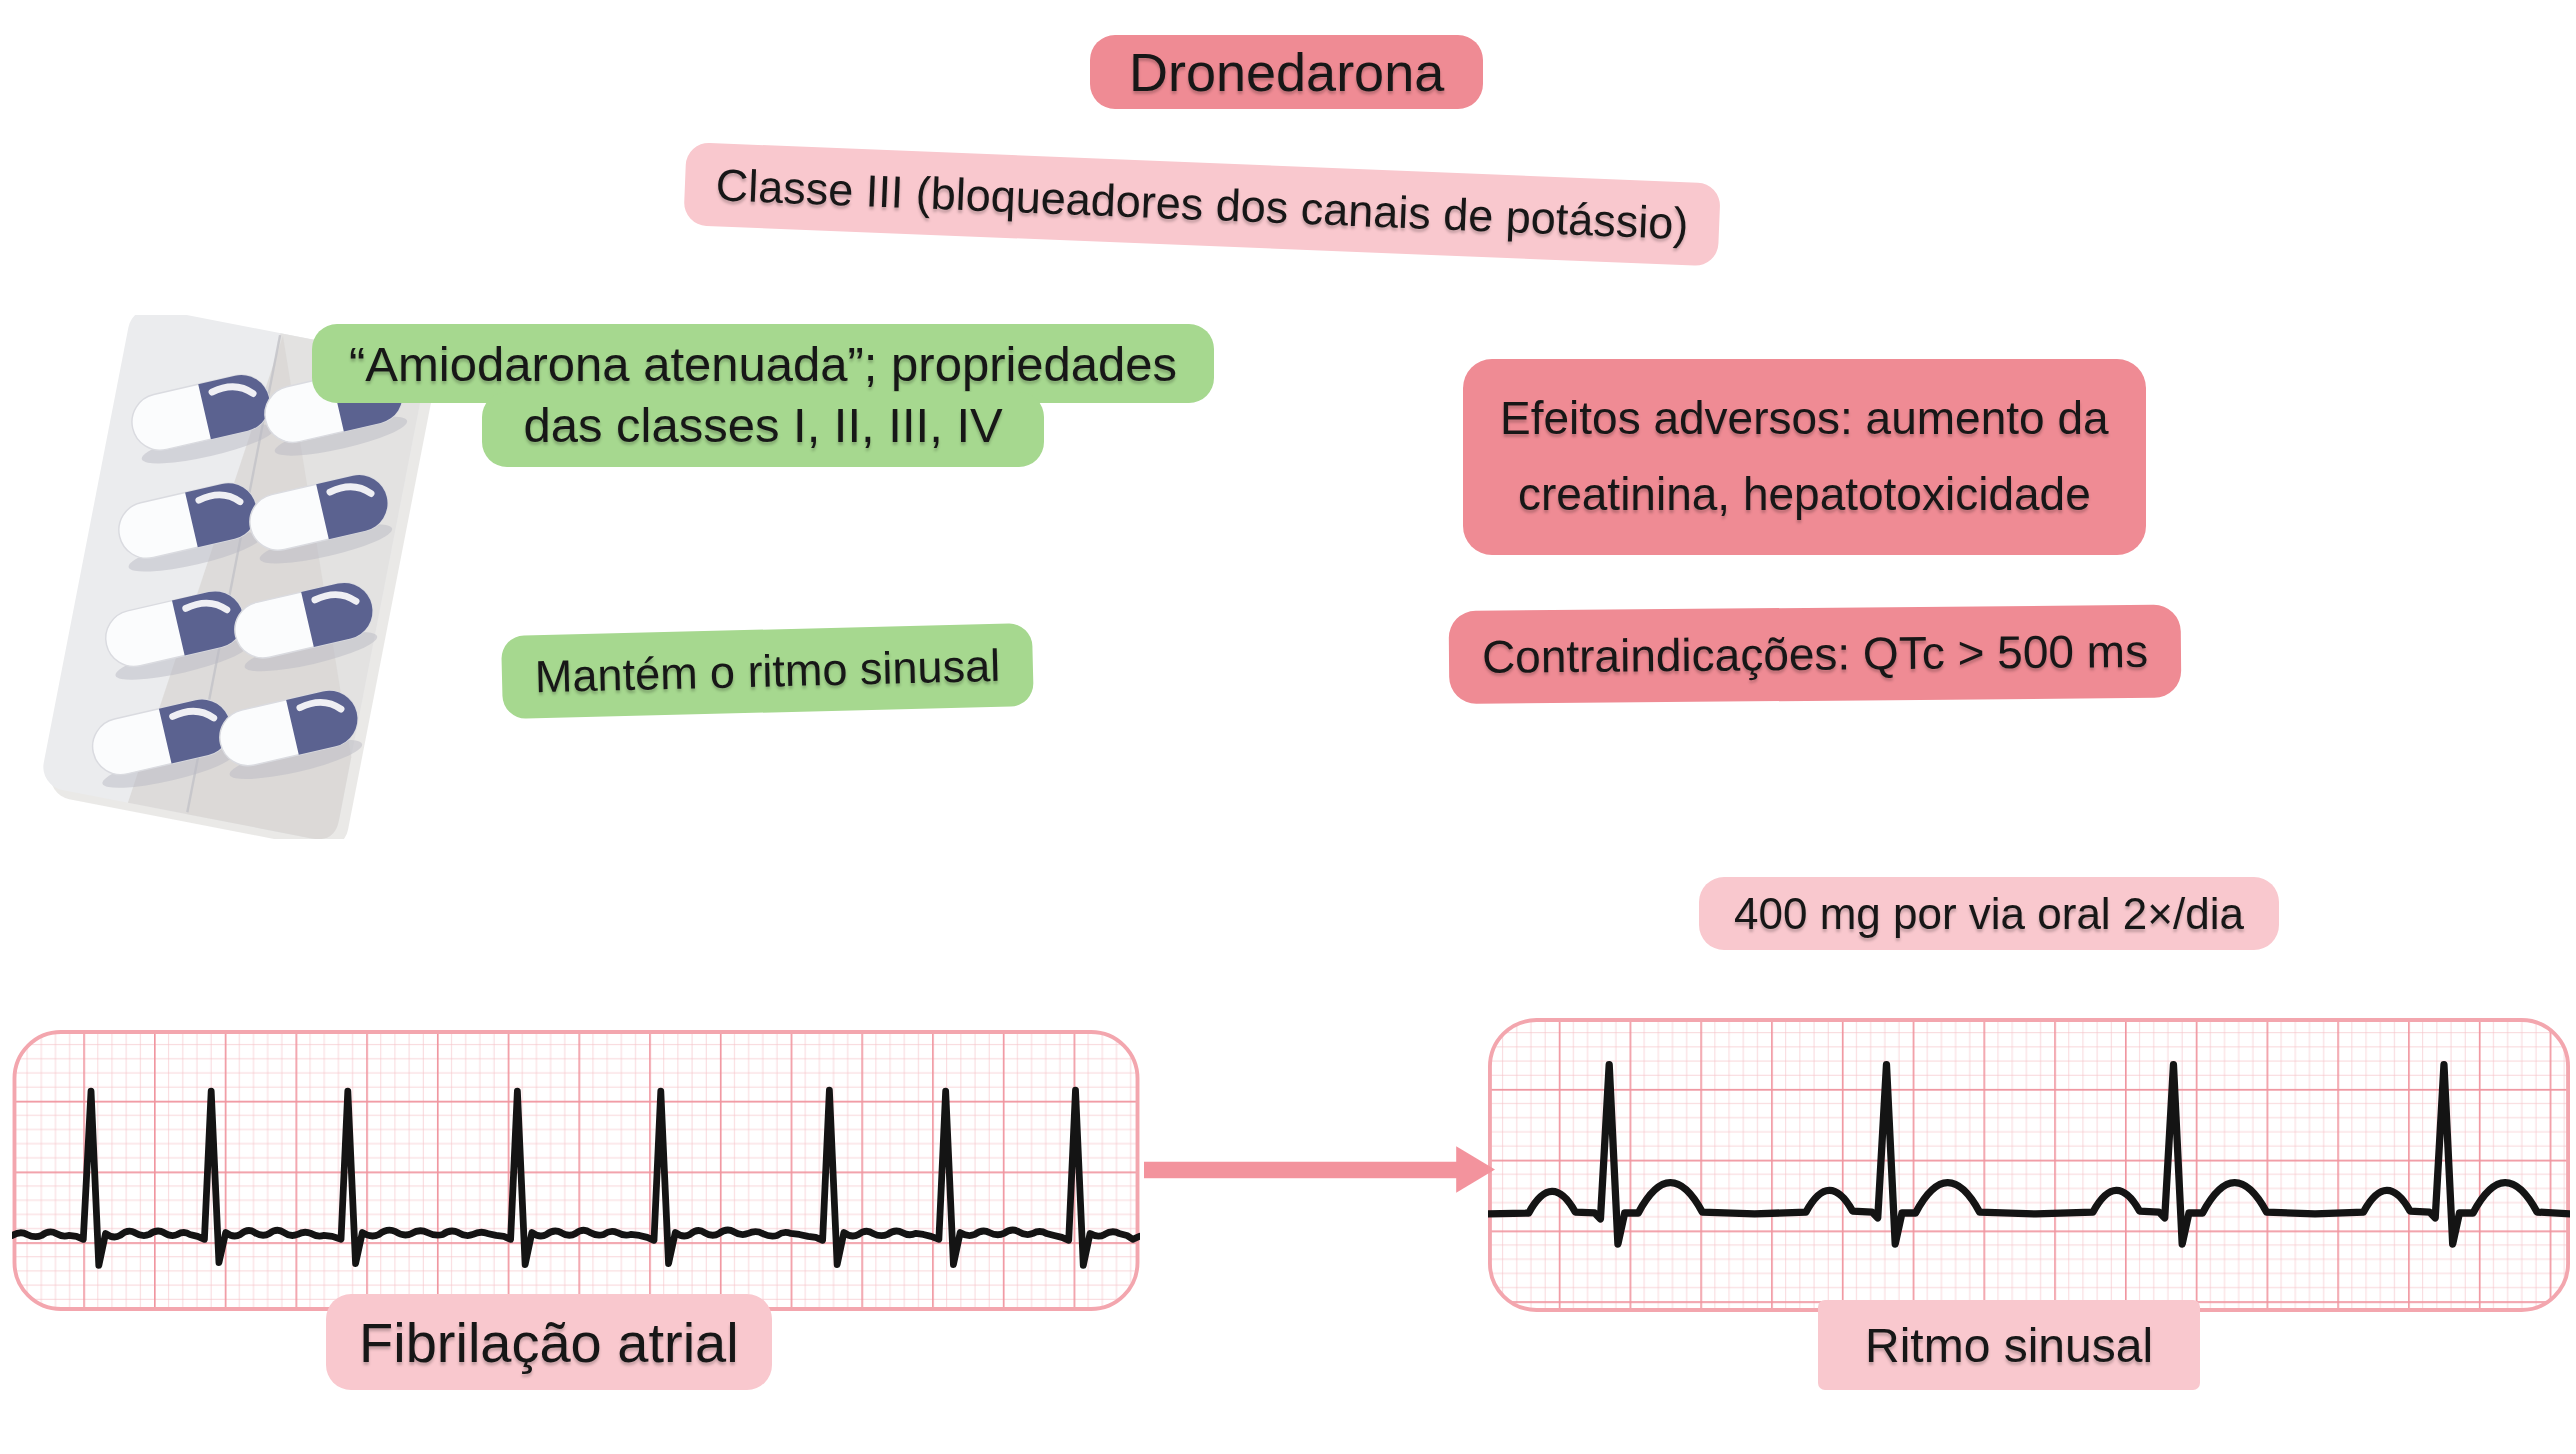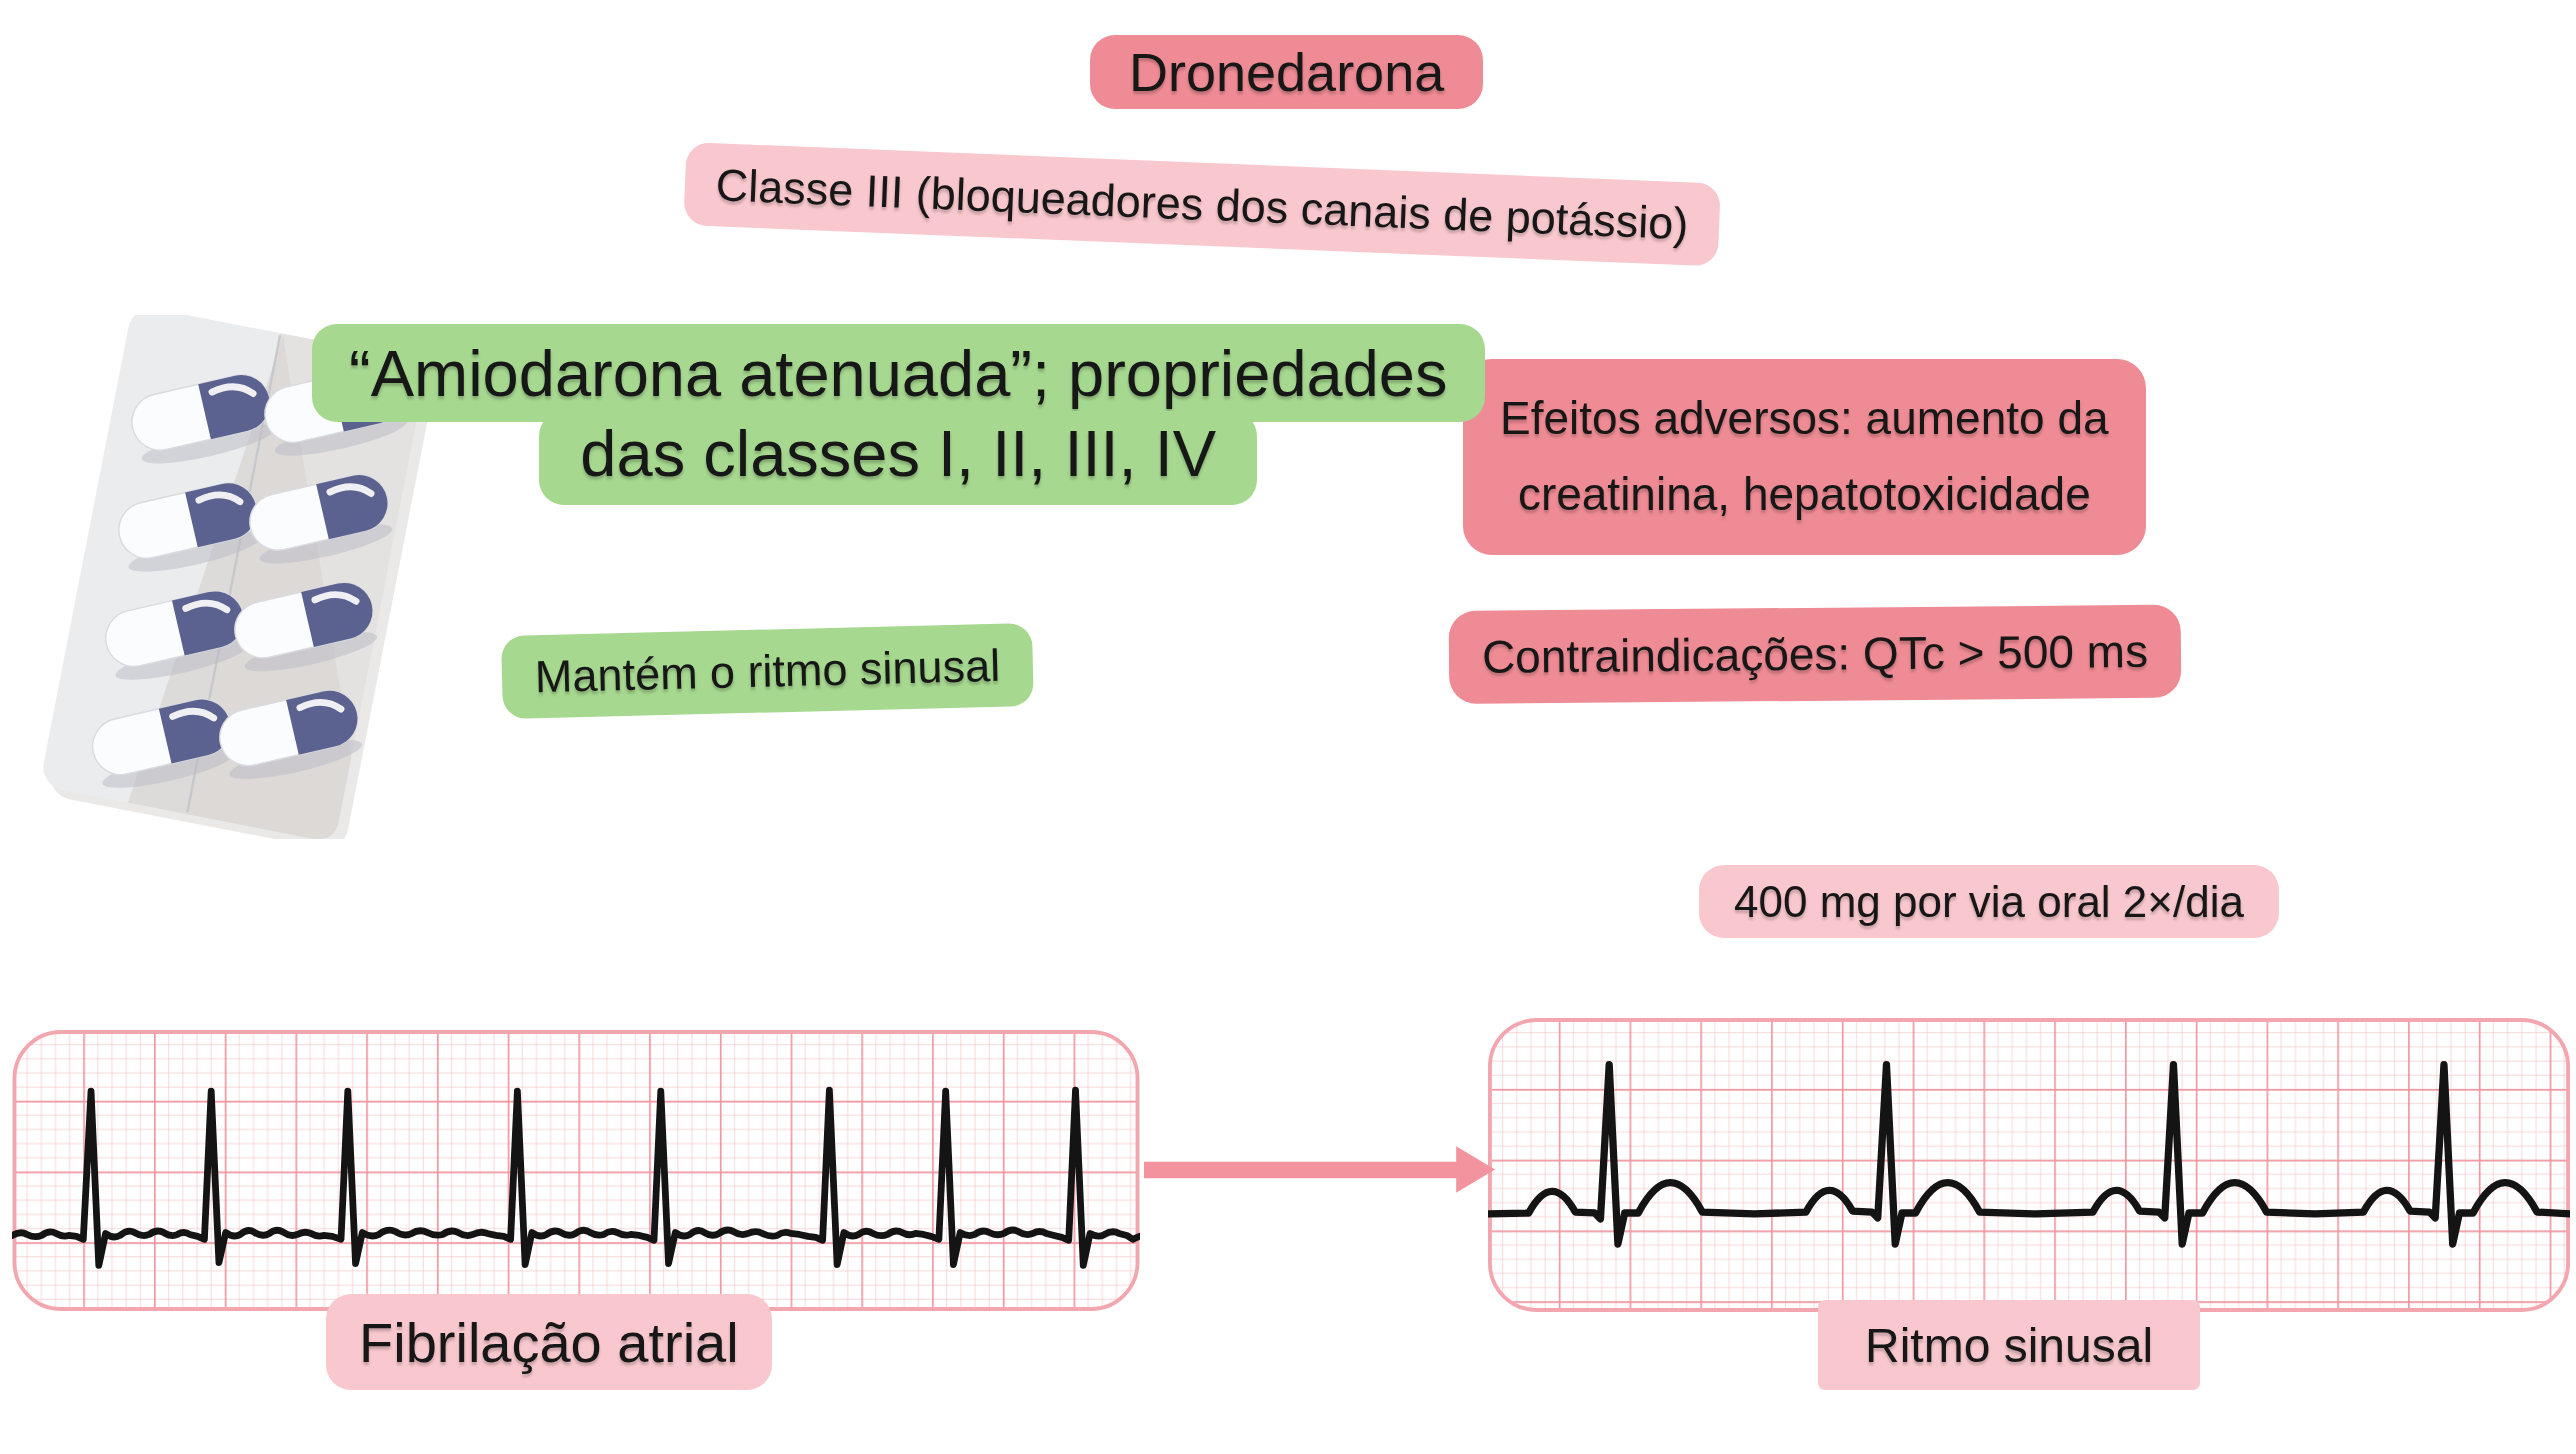--- a/index.html
+++ b/index.html
@@ -32,38 +32,38 @@
   .subtitle-box{
     left:685px;top:142px;font-size:45px;padding:15.5px 31px;border-radius:23px;
     transform:rotate(2.3deg);transform-origin:left center;z-index:3;
   }
   .stack{
     position:absolute;display:flex;flex-direction:column;align-items:center;
   }
   .stack span{
     white-space:nowrap;text-shadow:0 2.9px 2.9px rgba(0,0,0,0.22);
   }
-  .mech-stack{left:312px;top:324px;z-index:5;font-size:65px;}
+  .mech-stack{left:312px;top:324px;z-index:5;font-size:49px;}
   .mech-stack .l1{padding:11.6px 37px;border-radius:25px;}
   .mech-stack .l2{padding:5.8px 41px 13.6px 41px;border-radius:25px;margin-top:-11.6px;}
   .benefit-box{
     left:502px;top:636px;font-size:45px;padding:15.5px 33px;border-radius:23px;
     transform:rotate(-1.4deg);transform-origin:left center;
   }
   .adverse-box{
     left:1463px;top:359px;font-size:46px;padding:22px 37px;border-radius:29px;
     text-align:center;line-height:1.65;
   }
   .adverse-box div{white-space:nowrap;}
   .contra-box{
     left:1449px;top:611px;font-size:46px;padding:19.4px 33px;border-radius:27px;
     transform:rotate(-0.5deg);transform-origin:left center;
   }
   .dose-stack{left:1699px;top:865px;z-index:6;font-size:44px;}
-  .dose-stack .l1{padding:11.6px 35px;border-radius:25px;}
+  .dose-stack .l1{padding:11.6px 35px;border-radius:25px;margin-top:12px;}
   .dose-stack .l2{padding:5.8px 37px 13.6px 37px;border-radius:25px;margin-top:-9.7px;}
   .ecg-label-left{
     left:326px;top:1294px;font-size:56px;padding:15.5px 33px;border-radius:25px;z-index:6;
   }
   .ecg-label-right{
     left:1818px;top:1300px;font-size:48px;padding:17.5px 47px;border-radius:7px;z-index:6;
   }
   .ecg-strip{position:absolute;z-index:2;}
   .arrow-wrap{position:absolute;left:1144px;top:1146px;z-index:3;}
   .pills-wrap{position:absolute;left:9.7px;top:315px;z-index:1;}

